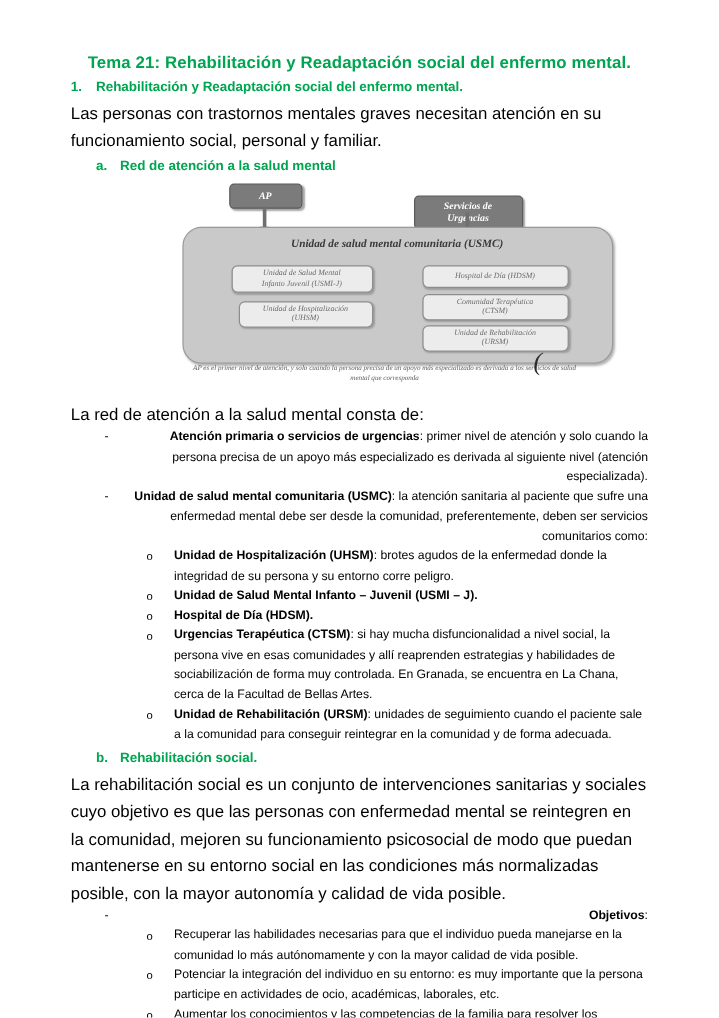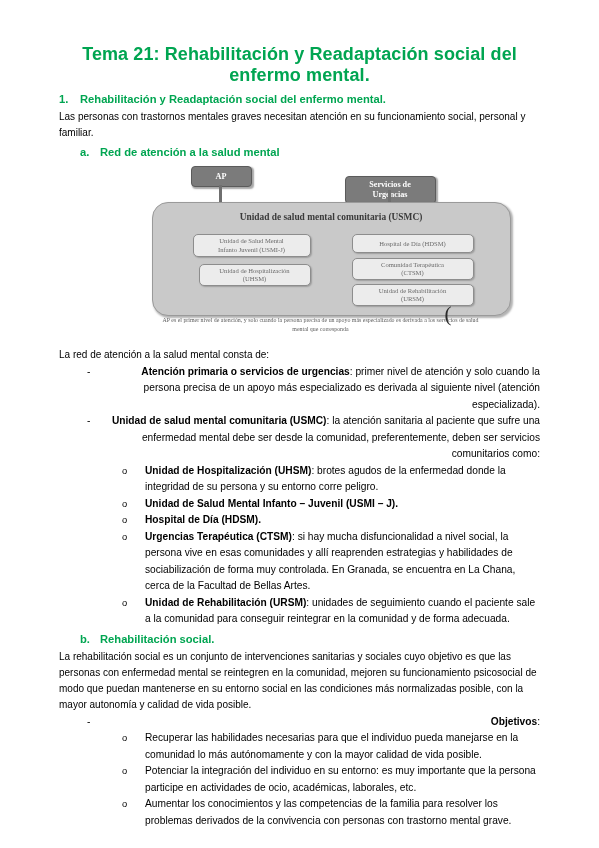--- a/index.html
+++ b/index.html
@@ -17,21 +17,21 @@
   .page {
     position: relative;
     width: 599px;
     height: 848px;
     box-sizing: border-box;
     padding: 44px 59px 0 59px;
   }
   .doc-title {
     color: #00a551;
     font-weight: bold;
-    font-size: 18px;
+    font-size: 14px;
     text-align: center;
     margin: 0 0 7px 0;
     letter-spacing: 0.1px;
   }
   .h1-row {
     display: flex;
     align-items: baseline;
     color: #00a551;
     font-weight: bold;
     font-size: 11.2px;
@@ -48,21 +48,21 @@
     font-weight: bold;
     font-size: 11.2px;
     margin: 5px 0 4px 0;
     padding-left: 21px;
   }
   .h2-num {
     width: 20px;
     flex: 0 0 20px;
   }
   p.body {
-    font-size: 10px;
+    font-size: 14px;
     line-height: 1.62;
     margin: 0 0 0 0;
     text-align: left;
   }
   
   .lvl1 {
     display: flex;
     font-size: 10.2px;
     line-height: 1.62;
     padding-left: 28px;
@@ -88,20 +88,21 @@
   }
   .lvl2 .content { flex: 1 1 auto; }
   b, .b { font-weight: bold; }
 
   
   .diagram {
     position: relative;
     width: 296px;
     height: 177px;
     margin: 6px auto 6px auto;
+    font-style: italic;
   }
   .topbox {
     position: absolute;
     background: #7b7b7b;
     border: 1px solid #5b5b5b;
     border-radius: 4px;
     color: #ffffff;
     font-family: "Liberation Serif", serif;
     font-weight: bold;
     font-size: 8.2px;

